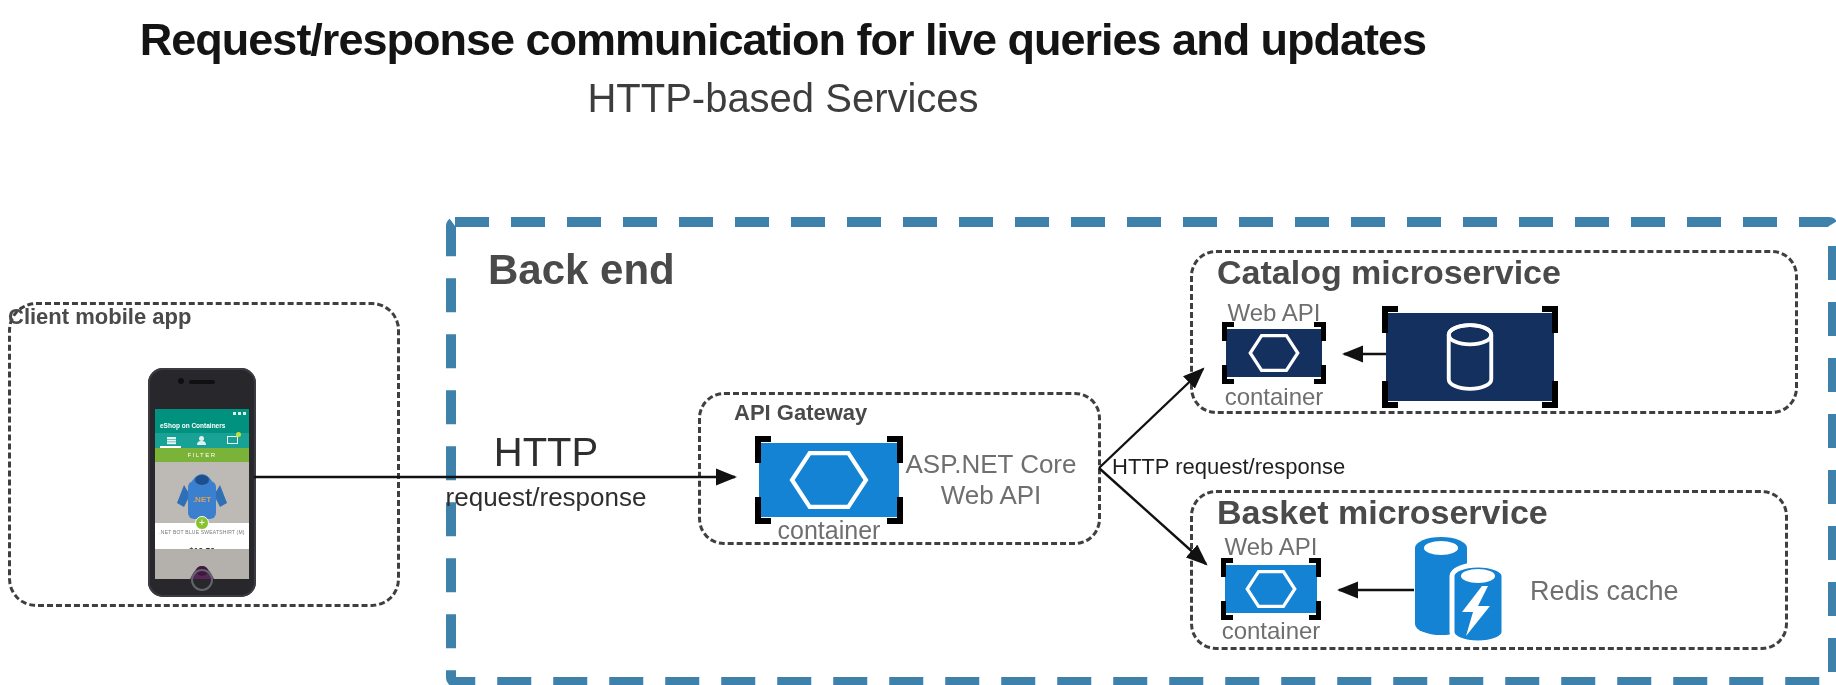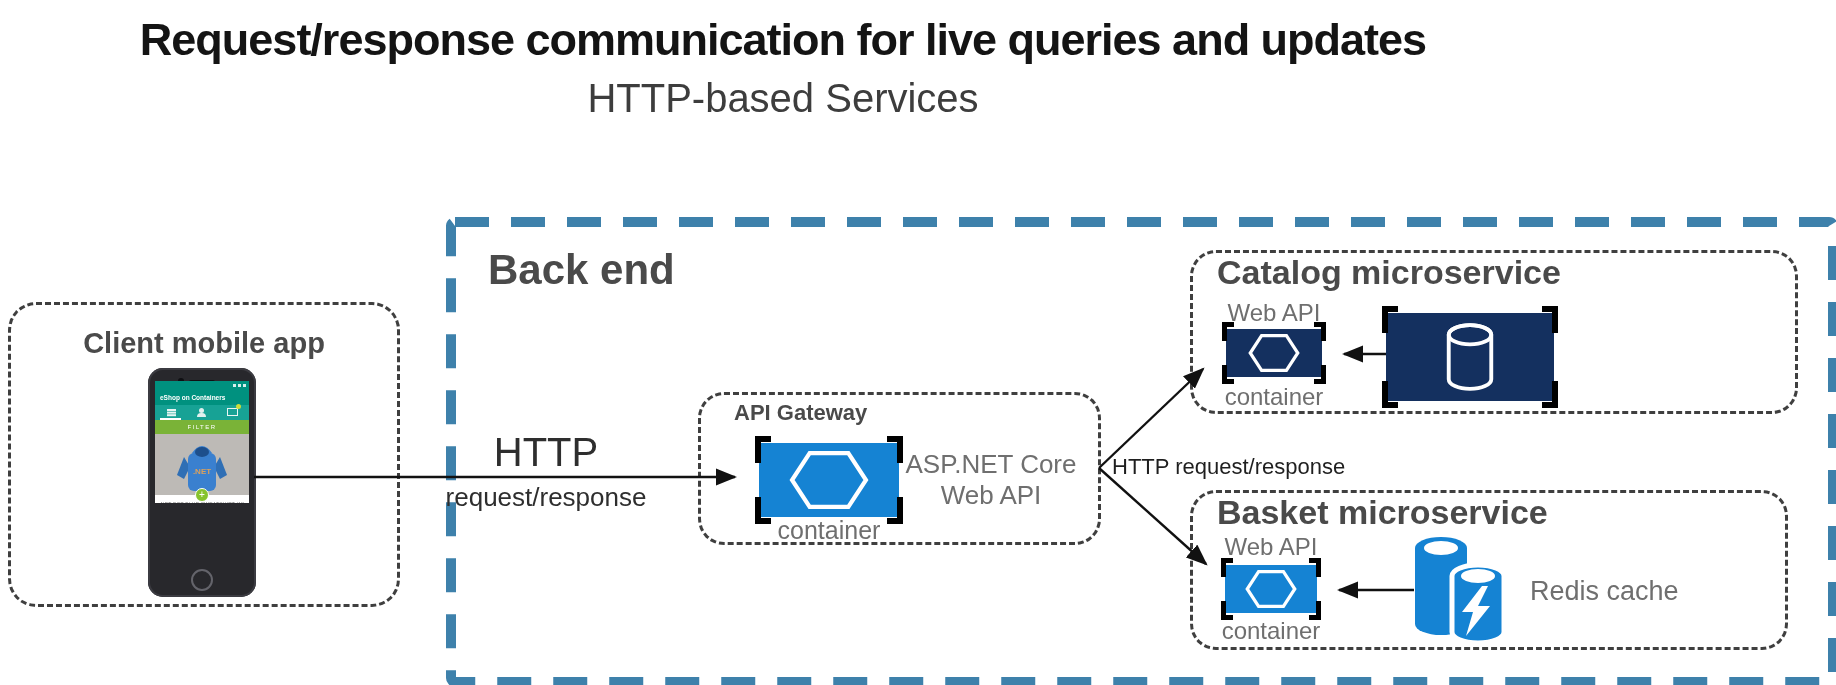--- a/index.html
+++ b/index.html
@@ -9,21 +9,21 @@
 
   
   .page-title{left:0;top:14px;width:1566px;text-align:center;font-size:45px;font-weight:bold;color:#141414;letter-spacing:-1px;}
   .page-subtitle{left:0;top:76px;width:1566px;text-align:center;font-size:40px;font-weight:400;color:#3d3d3d;}
 
   
   .dashbox{border:3px dashed #3f3f3f;border-radius:28px;box-sizing:border-box;}
   .boxtitle{font-weight:bold;color:#4a4a4a;}
 
   .client-box{left:8px;top:302px;width:392px;height:305px;}
-  .client-title{left:8px;top:327px;width:392px;text-align:center;font-size:29px;}
+  .client-title{left:8px;top:304px;width:392px;text-align:left;font-size:22px;}
 
   .backend-title{left:488px;top:246px;font-size:42px;}
 
   .gateway-box{left:698px;top:392px;width:403px;height:153px;border-radius:26px;}
   .gateway-title{left:734px;top:400px;font-size:22px;}
 
   .catalog-box{left:1190px;top:250px;width:608px;height:164px;border-radius:26px;}
   .catalog-title{left:1217px;top:253px;font-size:34px;}
 
   .basket-box{left:1190px;top:490px;width:598px;height:160px;border-radius:26px;}
@@ -61,21 +61,21 @@
 
   .bas-webapi{left:1221px;top:533px;width:100px;text-align:center;font-size:24px;}
   .bas-container-label{left:1196px;top:617px;width:150px;text-align:center;font-size:24px;}
   .redis-label{left:1530px;top:576px;font-size:27px;}
 
   
   .phone{left:148px;top:368px;width:108px;height:229px;background:#28282c;border-radius:15px;box-shadow:inset 0 0 0 2px #3b3b41;}
   .phone .cam{position:absolute;left:30px;top:10px;width:6px;height:6px;border-radius:50%;background:#0f0f12;}
   .phone .speaker{position:absolute;left:41px;top:12px;width:26px;height:4px;border-radius:2px;background:#101013;}
   .phone .home{position:absolute;left:43px;bottom:6px;width:22px;height:22px;border-radius:50%;border:2px solid #64646b;box-sizing:border-box;}
-  .screen{position:absolute;left:7px;top:13px;width:94px;height:122px;background:#fff;overflow:hidden;}
+  .screen{position:absolute;left:7px;top:41px;width:94px;height:170px;background:#fff;overflow:hidden;}
   .sb{height:9px;background:#00917f;display:flex;justify-content:flex-end;align-items:center;padding-right:3px;}
   .sbi{width:3px;height:3px;background:#d8efec;margin-left:2px;}
   .ab{height:15px;background:#00917f;color:#fff;font-size:6.5px;font-weight:bold;line-height:15px;padding-left:5px;}
   .nav{height:15px;background:#17a295;display:flex;justify-content:space-around;align-items:center;position:relative;}
   .nav .active-underline{position:absolute;left:5px;bottom:0;width:21px;height:2px;background:#fff;}
   .i-burger{width:9px;height:1.5px;background:#e6f5f3;box-shadow:0 2.6px 0 #e6f5f3,0 5.2px 0 #e6f5f3;margin-top:-5px;}
   .i-person{width:5px;height:5px;border-radius:50%;background:#dff0ee;position:relative;margin-top:-4px;}
   .i-person::after{content:'';position:absolute;left:-2px;top:5px;width:9px;height:4px;border-radius:4px 4px 0 0;background:#dff0ee;}
   .i-cart{width:9px;height:6px;border:1.3px solid #eaf6f4;position:relative;margin-top:-1px;}
   .i-cart::after{content:'';position:absolute;right:-4px;top:-5px;width:5px;height:5px;border-radius:50%;background:#cddc39;}

